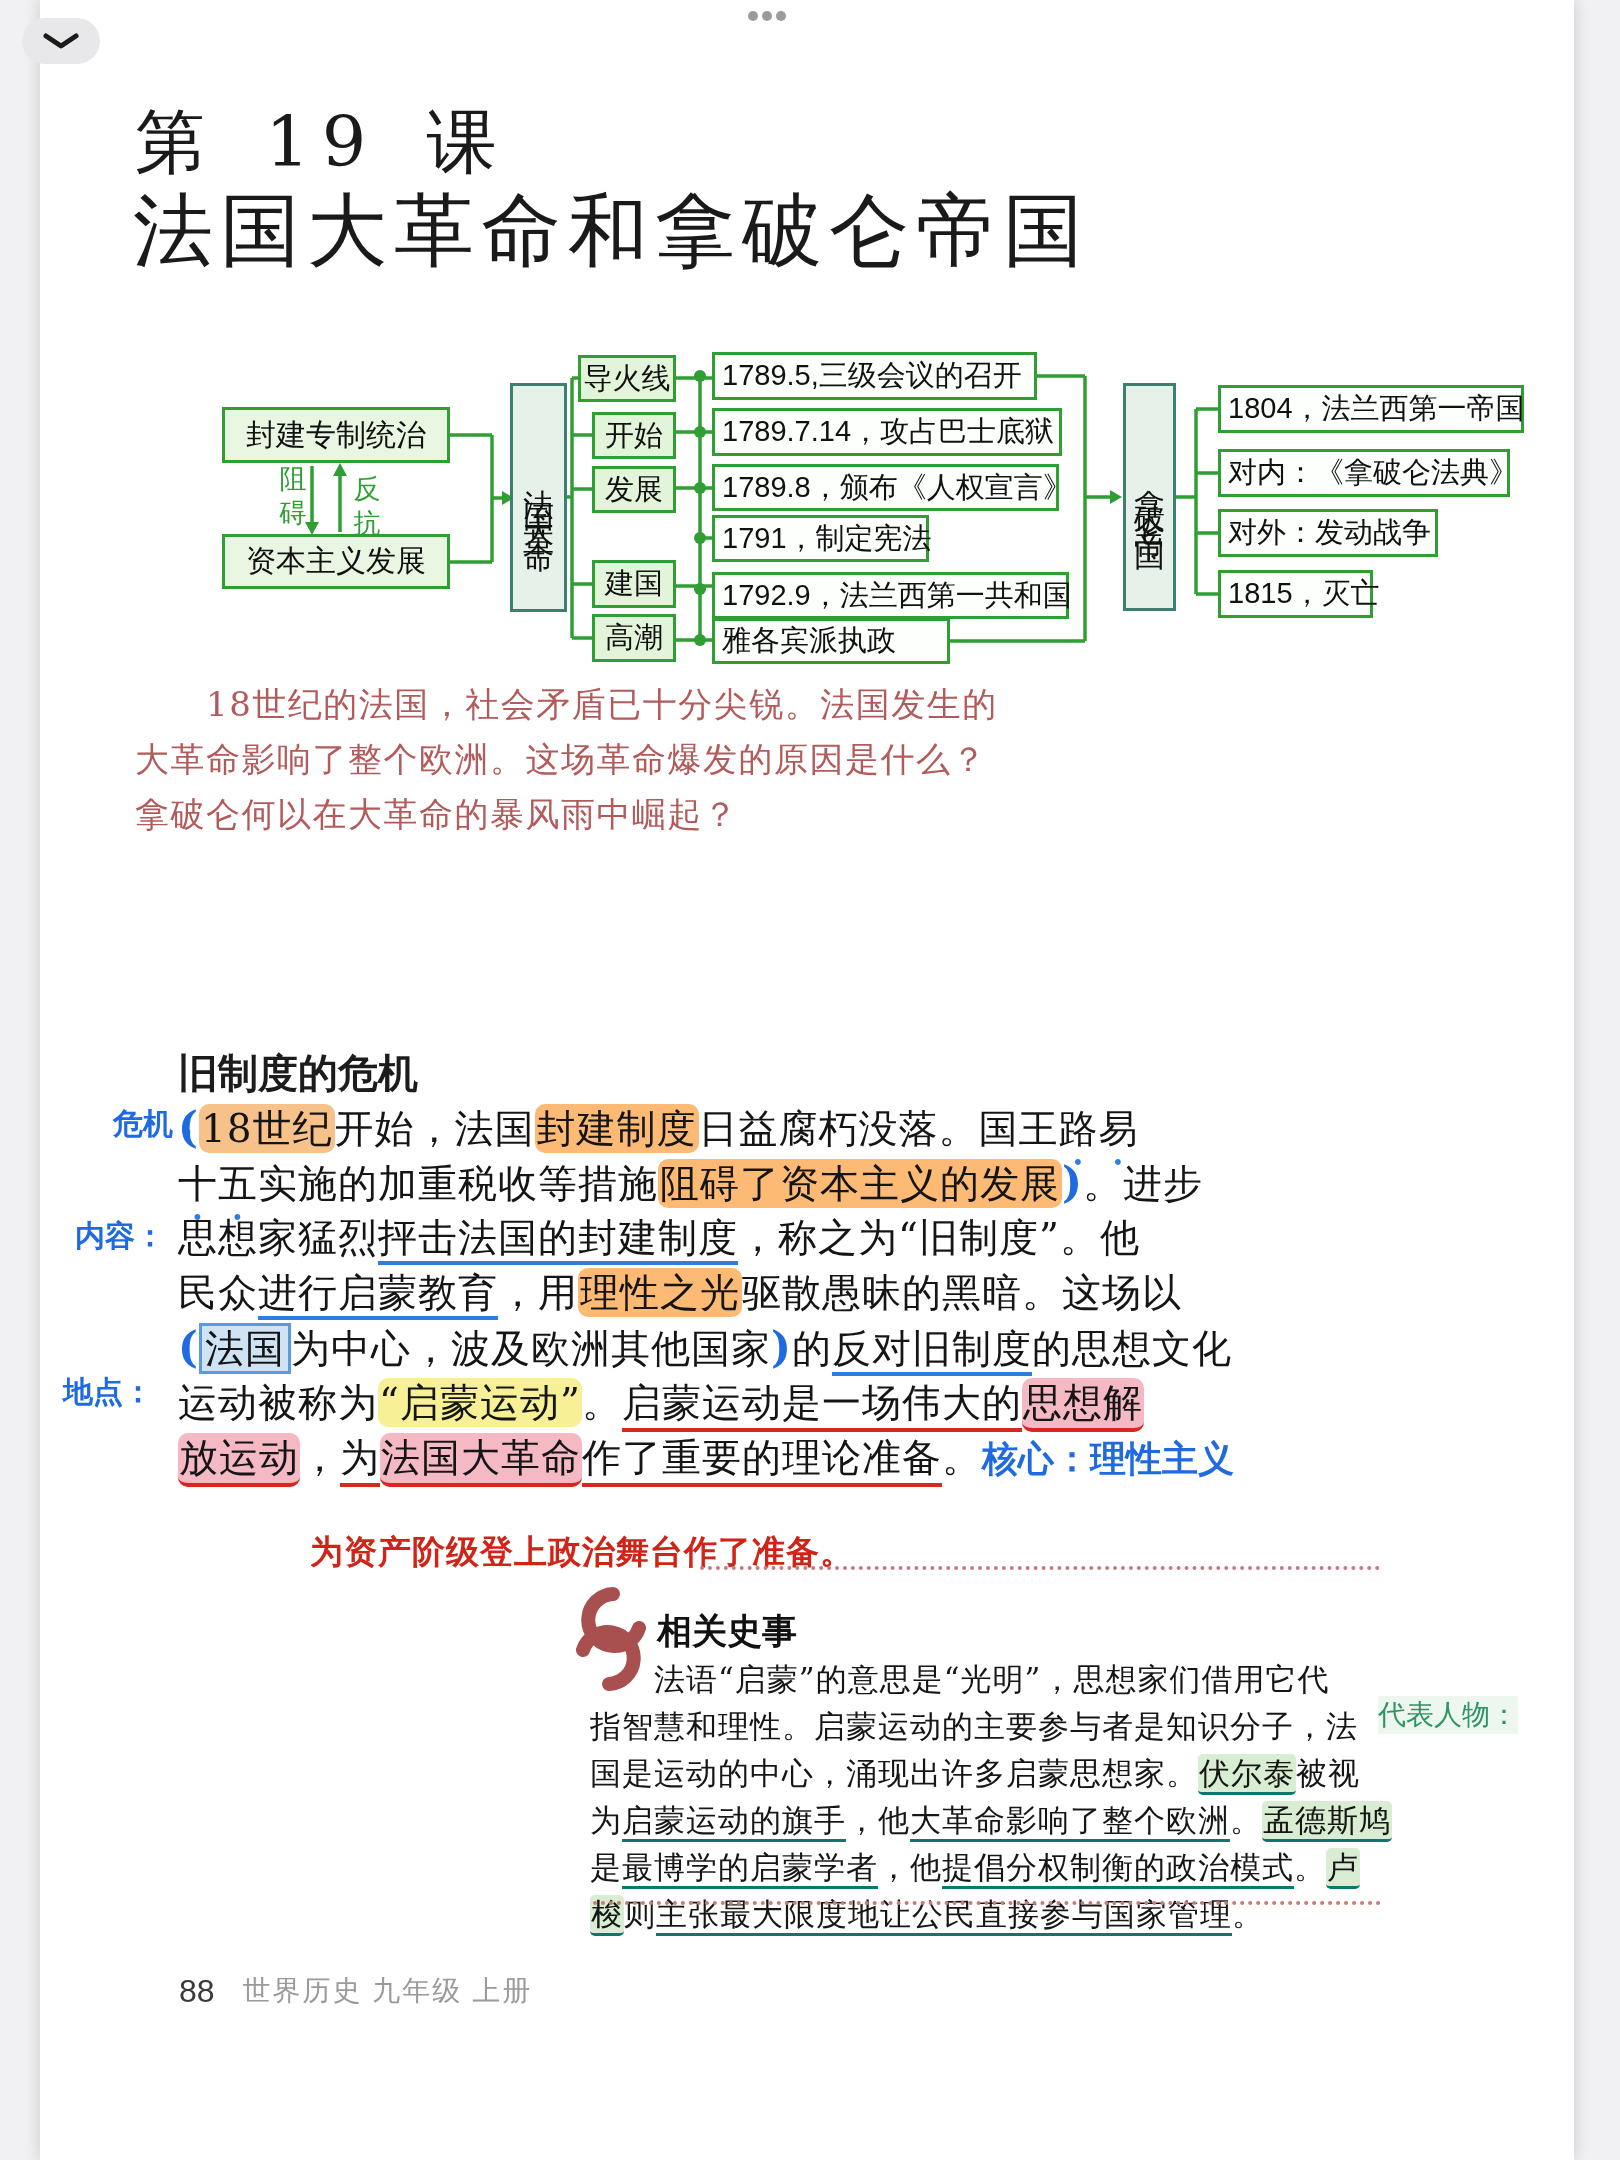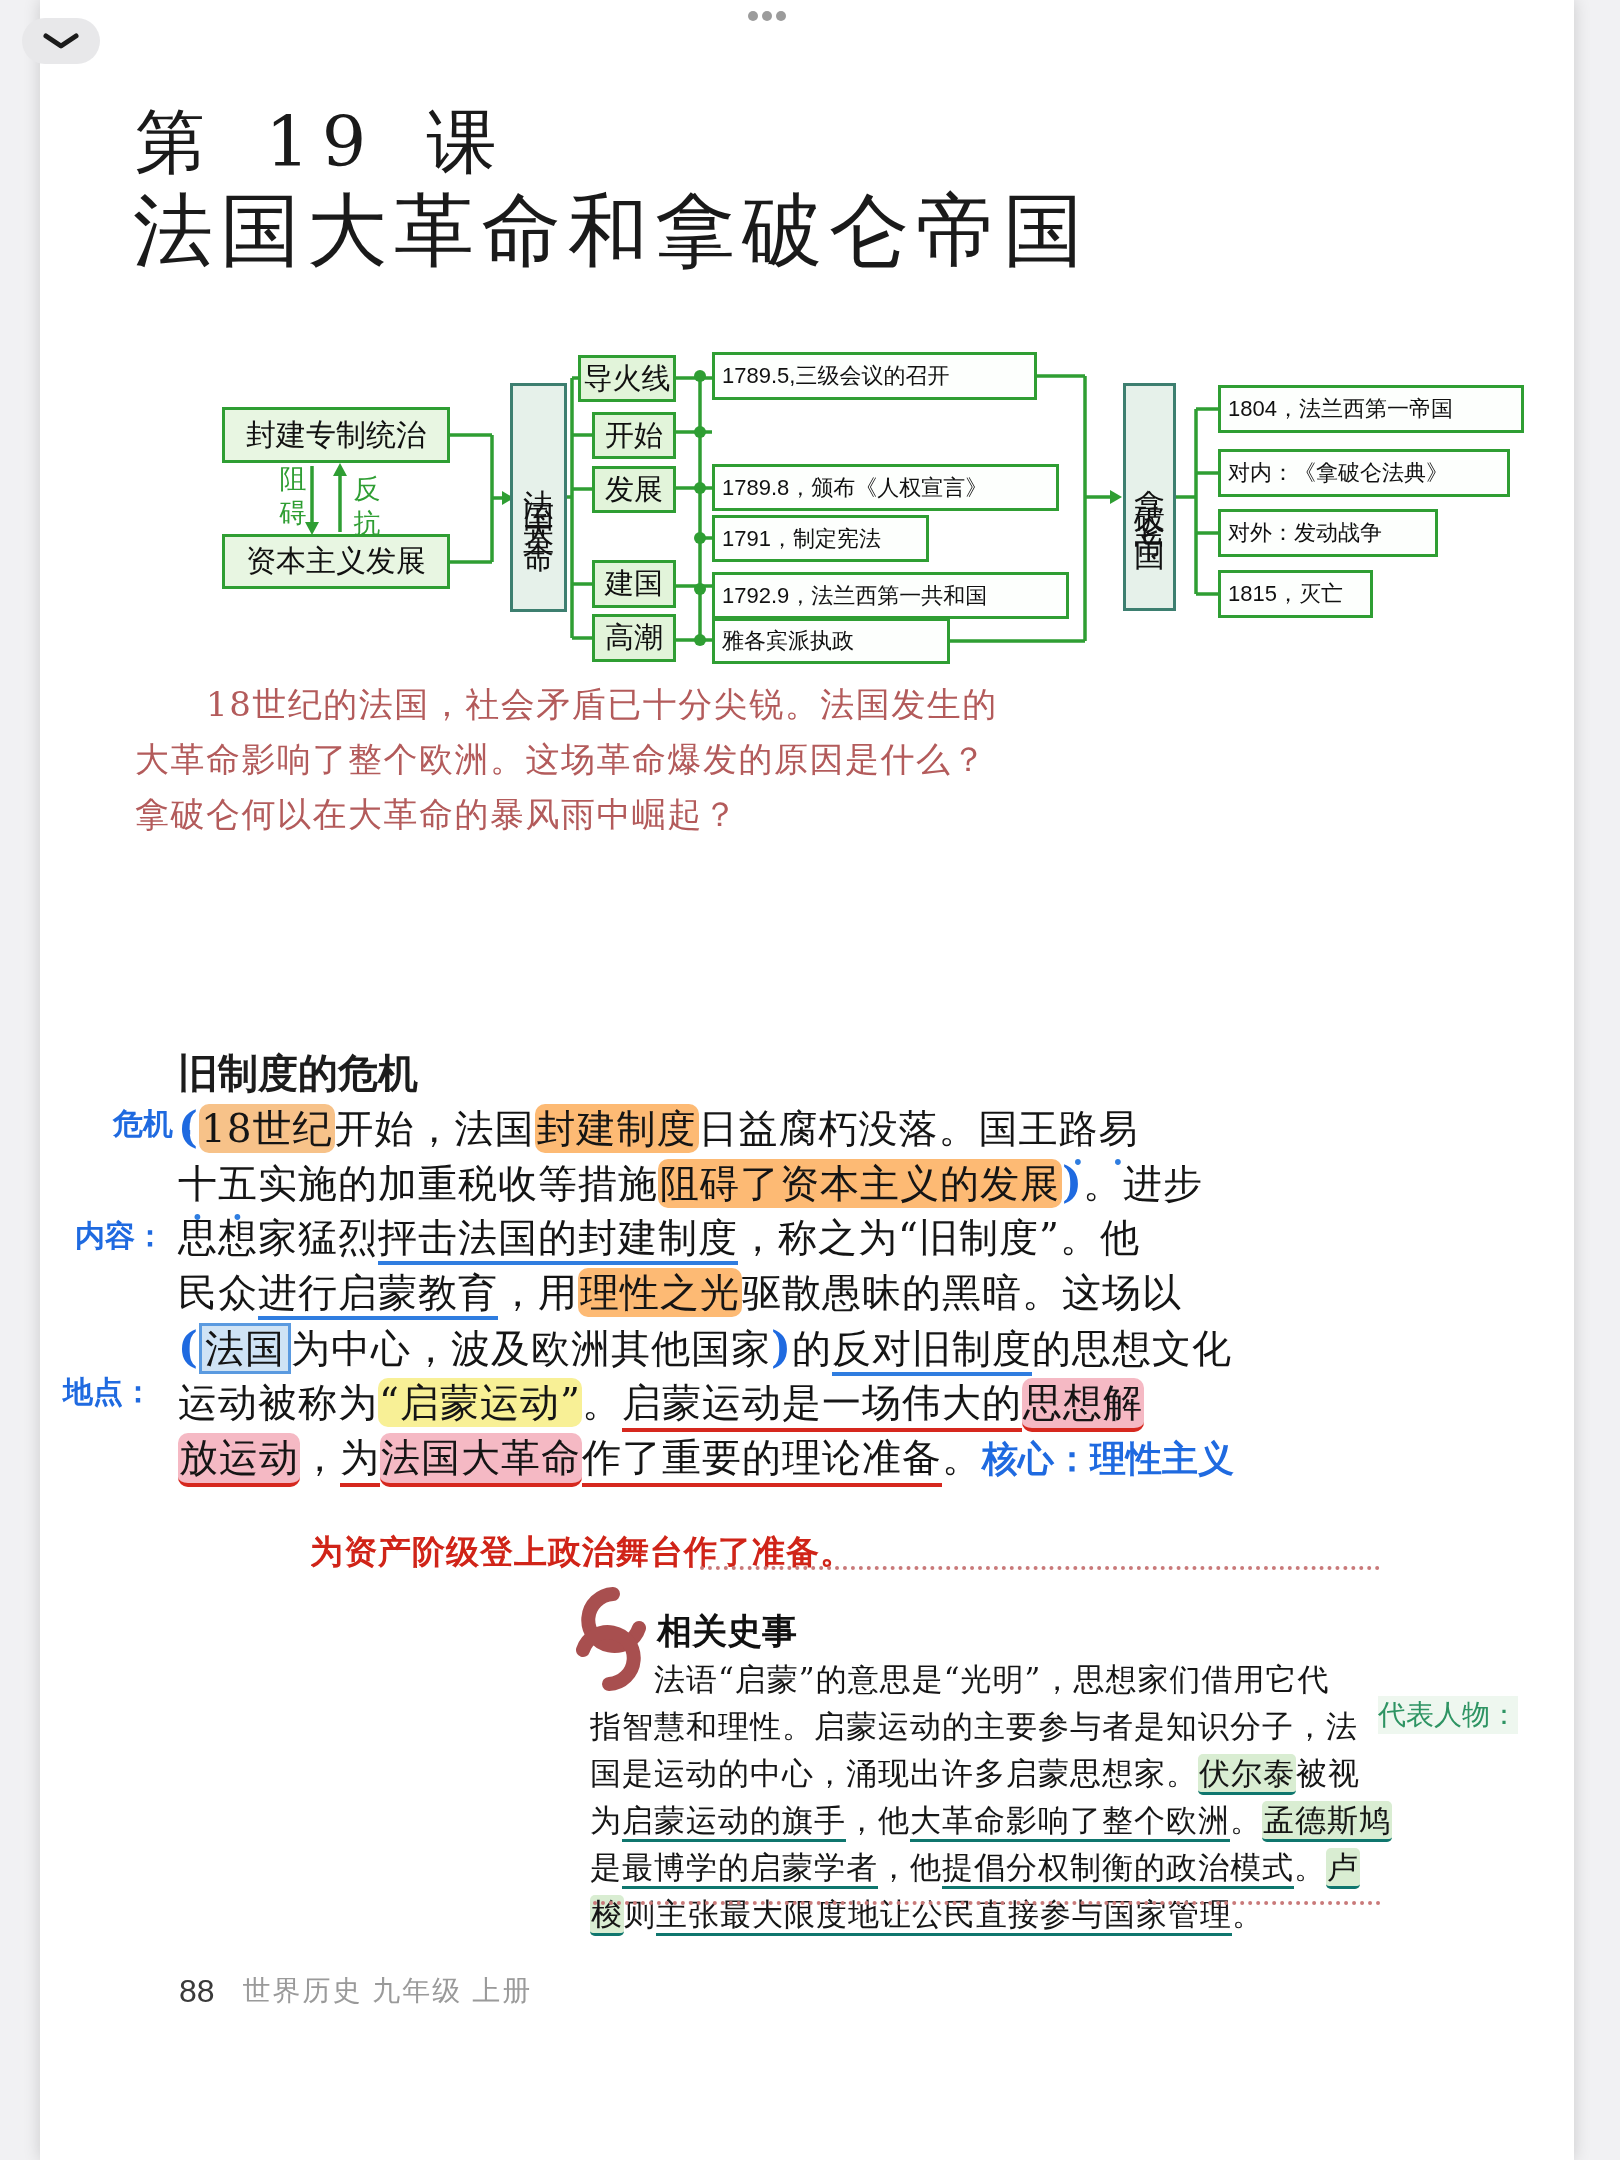--- a/index.html
+++ b/index.html
@@ -15,21 +15,21 @@
   .lesson-number{position:absolute;left:95px;top:96px;font-family:"DejaVu Serif",serif;
     font-size:70px;font-weight:400;color:#1a1a1a;letter-spacing:12px;word-spacing:14px;margin:0;}
   .page-title{position:absolute;left:93px;top:178px;font-family:"DejaVu Serif",serif;
     font-size:80px;font-weight:400;color:#1a1a1a;letter-spacing:7px;margin:0;white-space:nowrap;}
   
   .mindmap{position:absolute;left:0;top:0;width:1534px;height:720px;}
   .mm-svg{position:absolute;left:0;top:0;}
   .mbox{position:absolute;box-sizing:border-box;border:3px solid #2f9e33;display:flex;
     align-items:center;justify-content:center;font-size:30px;color:#111;white-space:nowrap;}
   .mbox.fill{background:#e8f6e2;}
-  .mbox.white{background:#fdfffd;justify-content:flex-start;padding-left:7px;font-size:22px;}
+  .mbox.white{background:#fdfffd;justify-content:flex-start;padding-left:7px;font-size:29px;}
   .mbox.stage{background:#e2f4da;font-size:29px;}
   .vbox{position:absolute;box-sizing:border-box;border:3px solid #3d7f70;background:#e6f1ea;
     writing-mode:vertical-lr;text-orientation:upright;text-align:center;font-size:31px;
     color:#111;letter-spacing:13px;}
   .mm-label{position:absolute;color:#2f9e33;font-size:27px;width:30px;line-height:34px;
     word-break:break-all;text-align:center;}
   
   .intro{position:absolute;left:95px;top:678px;font-family:"DejaVu Serif",serif;
     font-size:34px;line-height:53px;color:#b35b5b;letter-spacing:1.5px;}
   
@@ -105,20 +105,21 @@
 
     <div class="vbox" style="left:470px;top:383px;width:57px;height:229px;line-height:51px;">法国大革命</div>
 
     <div class="mbox stage" style="left:538px;top:355px;width:98px;height:47px;">导火线</div>
     <div class="mbox stage" style="left:552px;top:412px;width:84px;height:47px;">开始</div>
     <div class="mbox stage" style="left:552px;top:466px;width:84px;height:47px;">发展</div>
     <div class="mbox stage" style="left:552px;top:560px;width:84px;height:48px;">建国</div>
     <div class="mbox stage" style="left:552px;top:614px;width:84px;height:48px;">高潮</div>
 
     <div class="mbox white" style="left:672px;top:352px;width:325px;height:48px;">1789.5,三级会议的召开</div>
+    <div class="mbox white" style="left:672px;top:408px;width:350px;height:48px;">1789.7.14，攻占巴士底狱</div>
     <div class="mbox white" style="left:672px;top:464px;width:347px;height:47px;">1789.8，颁布《人权宣言》</div>
     <div class="mbox white" style="left:672px;top:515px;width:217px;height:47px;">1791，制定宪法</div>
     <div class="mbox white" style="left:672px;top:572px;width:357px;height:47px;">1792.9，法兰西第一共和国</div>
     <div class="mbox white" style="left:672px;top:618px;width:238px;height:46px;">雅各宾派执政</div>
 
     <div class="vbox" style="left:1083px;top:383px;width:53px;height:228px;line-height:47px;">拿破仑帝国</div>
 
     <div class="mbox white" style="left:1178px;top:385px;width:306px;height:48px;">1804，法兰西第一帝国</div>
     <div class="mbox white" style="left:1178px;top:449px;width:292px;height:48px;">对内：《拿破仑法典》</div>
     <div class="mbox white" style="left:1178px;top:509px;width:220px;height:48px;">对外：发动战争</div>

